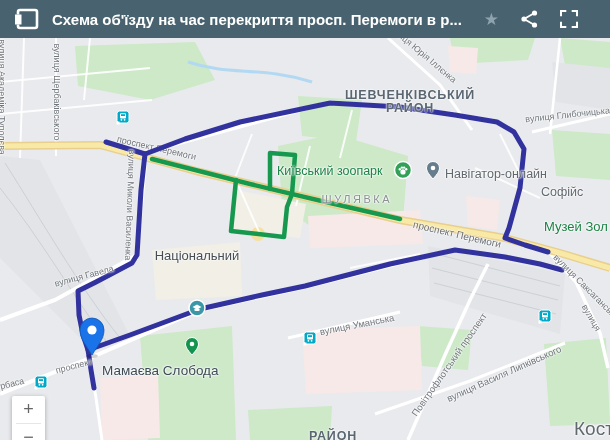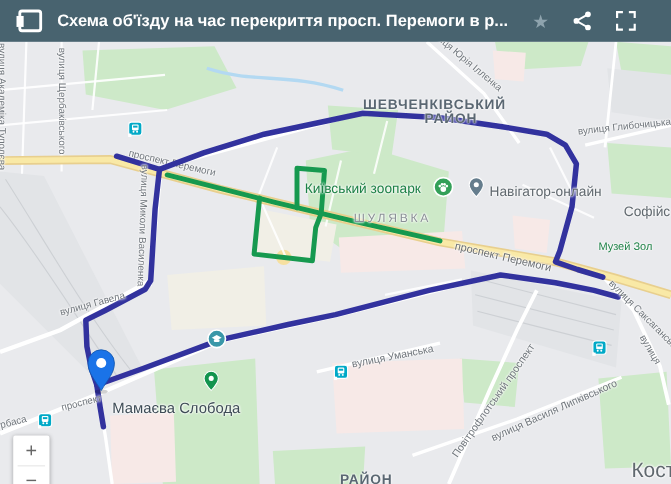--- a/index.html
+++ b/index.html
@@ -188,33 +188,34 @@
       </g>
 
       <g>
         <ellipse cx="92" cy="318" rx="6" ry="2" fill="rgba(0,0,0,0.18)"></ellipse>
         <path d="M92,317 C86,307 80,301 80,292 A12,12 0 1 1 104,292 C104,301 98,307 92,317 Z" stroke="#1258b0" stroke-width="0.8" fill="#1a73e8"></path>
         <circle cx="92" cy="292" r="4.6" fill="#fff"></circle>
       </g>
     </svg>
 
     <div class="lblayer">
-      <div class="lbl dist" style="left:315px;top:50px;width:160px;">ШЕВЧЕНКІВСЬКИЙ</div>
+      <div class="lbl dist" style="left:330px;top:50px;width:160px;">ШЕВЧЕНКІВСЬКИЙ</div>
       <div class="lbl dist" style="left:330px;top:63px;width:160px;">РАЙОН</div>
       <div class="lbl dist" style="left:253px;top:391px;width:160px;">РАЙОН</div>
       <div class="lbl hood" style="left:272px;top:155px;width:120px;text-align:right;">ШУЛЯВКА</div>
 
       <div class="lbl poi poig" style="left:445px;top:129px;">Навігатор-онлайн</div>
       <div class="lbl poi" style="left:277px;top:126px;">Київський зоопарк</div>
       <div class="lbl poi" style="left:564px;top:103px;padding-left:48px;">Пейзаж</div>
-      <div class="lbl poi poig" style="left:567px;top:147px;">Софійс</div>
-      <div class="lbl poi" style="left:544px;top:181px;font-size:10px;">Музей Зол</div>
+      <div class="lbl poi poig" style="left:541px;top:147px;">Софійс</div>
+      <div class="lbl poi" style="left:544px;top:181px;font-size:13px;">Музей Зол</div>
       <div class="lbl poi poig" style="left:574px;top:380px;font-size:19px;">Косте</div>
       <div class="lbl town" style="left:102px;top:325px;">Мамаєва Слобода</div>
 
+      <div class="lbl uni" style="left:137px;top:210px;width:120px;">Національний</div>
 
       <div class="lbl" style="left:412px;top:193px;width:110px;font-size:10px;transform:rotate(13deg);color:#6b6f73;">проспект Перемоги</div>
       <div class="lbl" style="left:362px;top:10px;width:120px;text-align:center;transform:rotate(40deg);">вулиця Юрія Іллєнка</div>
       <div class="lbl" style="left:525px;top:71px;width:100px;transform:rotate(-6deg);">вулиця Глибочицька</div>
       <div class="lbl" style="left:524px;top:247px;width:130px;text-align:center;transform:rotate(45deg);">вулиця Саксаганського</div>
       <div class="lbl" style="left:569px;top:288px;width:60px;transform:rotate(60deg);">вулиця</div>
       <div class="lbl" style="left:302px;top:281px;width:110px;text-align:center;font-size:9.5px;transform:rotate(-11deg);">вулиця Уманська</div>
       <div class="lbl" style="left:369px;top:321px;width:160px;text-align:center;font-size:9.5px;transform:rotate(-55deg);">Повітрофлотський проспект</div>
       <div class="lbl" style="left:419px;top:330px;width:170px;text-align:center;font-size:9.5px;transform:rotate(-24deg);">вулиця Василя Липківського</div>
       <div class="lbl" style="left:60px;top:162px;width:140px;text-align:center;transform:rotate(92deg);">вулиця Миколи Василенка</div>

